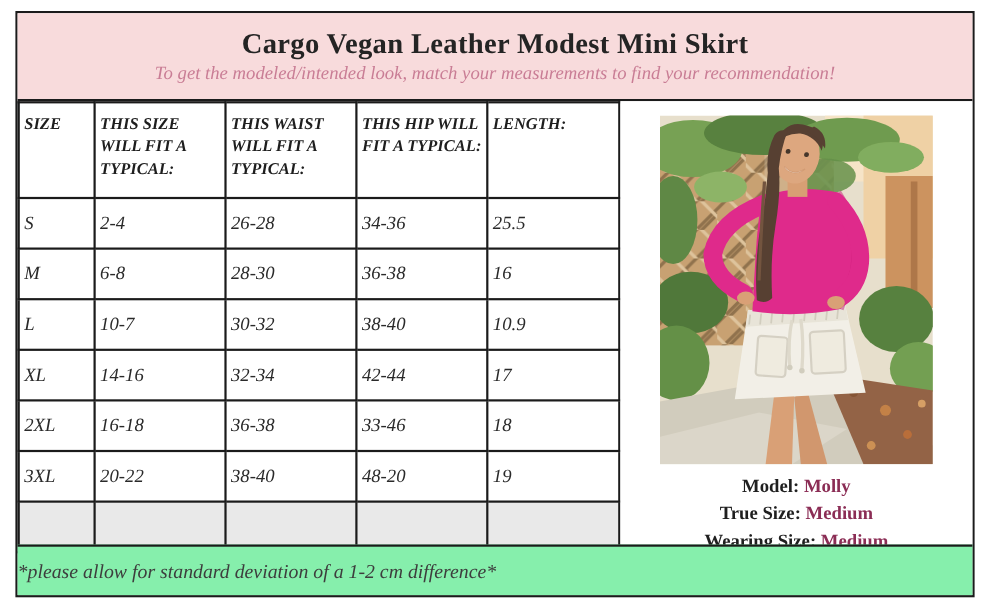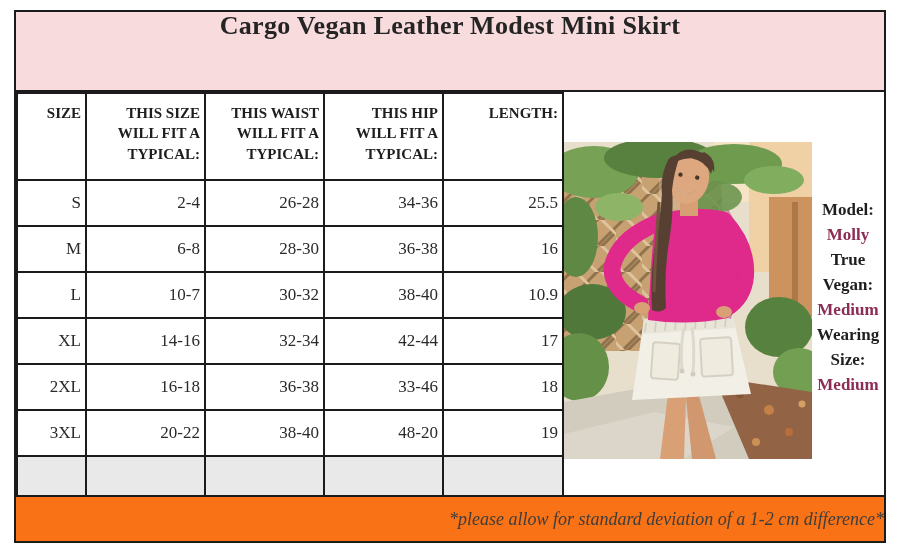--- a/index.html
+++ b/index.html
@@ -9,68 +9,69 @@
   }
   .frame{
     position:absolute;left:14px;top:10px;width:872px;height:533px;
     box-sizing:border-box;border:2px solid #1b1b1b;
     display:flex;flex-direction:column;background:#fff;
   }
   
   .header-band{
     background:#f8dbdc;border-bottom:2px solid #1b1b1b;
     height:78px;flex:0 0 auto;text-align:center;
-    display:flex;flex-direction:row;justify-content:center;gap:2px;
+    display:flex;flex-direction:column;justify-content:center;gap:2px;
   }
   .title{
     font-size:26px;font-weight:bold;color:#242424;letter-spacing:.3px;line-height:1.1;
   }
   .subtitle{
     font-size:17px;font-style:italic;color:#c97d95;line-height:1.15;
   }
   
   .main{flex:1 1 auto;display:flex;min-height:0;}
   table.size-chart{
     border-collapse:collapse;table-layout:fixed;
     width:546px;flex:0 0 546px;height:100%;
     border-right:2px solid #1b1b1b;
   }
   table.size-chart th, table.size-chart td{
-    border:2px solid #1b1b1b;text-align:right;padding:0 4px;
+    border:2px solid #1b1b1b;text-align:left;padding:0 4px;font-style:italic;
   }
   table.size-chart th{
     font-size:15px;font-weight:bold;line-height:1.35;
     vertical-align:top;padding-top:9px;height:76px;color:#1e1e1e;
   }
   table.size-chart td{font-size:17px;color:#2a2a2a;height:44px;}
   tr.empty-row td{background:#e9e9e9;}
   
   .photo-panel{
-    flex:1 1 auto;display:flex;flex-direction:row;align-items:center;
+    flex:1 1 auto;display:flex;flex-direction:column;align-items:center;
     background:#fff;min-width:0;
   }
   .photo-wrap{margin-top:13px;width:248px;height:317px;flex:0 0 auto;}
   .photo-wrap svg{display:block;}
   .caption{margin-top:7px;text-align:center;line-height:25px;}
   .caption .cap-line{font-size:17px;font-weight:bold;color:#1f1f1f;}
   .caption .cap-value{color:#8b2d55;}
   
   .footer-band{
-    flex:0 0 auto;height:44px;background:#f97316;border-top:2px solid #1b1b1b;
-    display:flex;align-items:center;justify-content:flex-end;
+    flex:0 0 auto;height:44px;background:#86efac;border-top:2px solid #1b1b1b;
+    display:flex;align-items:center;justify-content:flex-start;
   }
   .footer-note{font-size:18px;font-style:italic;color:#3d3d3d;}
 </style>
 </head>
 <body>
 
 <div class="frame">
 
   <div class="header-band">
     <div class="title">Cargo Vegan Leather Modest Mini Skirt</div>
+    <div class="subtitle">To get the modeled/intended look, match your measurements to find your recommendation!</div>
   </div>
 
   <div class="main">
 
     <table class="size-chart">
       <colgroup>
         <col style="width:69px">
           <col style="width:119px">
           <col style="width:119px">
           <col style="width:119px">
@@ -212,21 +213,21 @@
 
           <path d="M104 18 Q96 34 98 52 Q96 80 90 110 Q86 140 88 168 Q96 172 102 166 Q100 130 105 100 Q110 70 108 48 Q110 30 116 14 Q108 12 104 18 Z" fill="#4d3526"></path>
           <path d="M95 60 Q92 100 90 150" stroke="#6b4a33" stroke-width="3" fill="none"></path>
           <path d="M140 10 Q152 16 150 30 Q144 20 134 14 Z" fill="#4d3526"></path>
 
           <rect x="0" y="0" width="248" height="317" fill="#ffffff" opacity="0.06"></rect>
         </svg>
       </div>
       <div class="caption">
         <div class="cap-line"><span>Model: </span><span class="cap-value">Molly</span></div>
-        <div class="cap-line"><span>True Vegan: </span><span class="cap-value">Medium</span></div>
+        <div class="cap-line"><span>True Size: </span><span class="cap-value">Medium</span></div>
         <div class="cap-line"><span>Wearing Size: </span><span class="cap-value">Medium</span></div>
       </div>
     </div>
   </div>
 
   <div class="footer-band">
     <div class="footer-note">*please allow for standard deviation of a 1-2 cm difference*</div>
   </div>
 
 </div>

